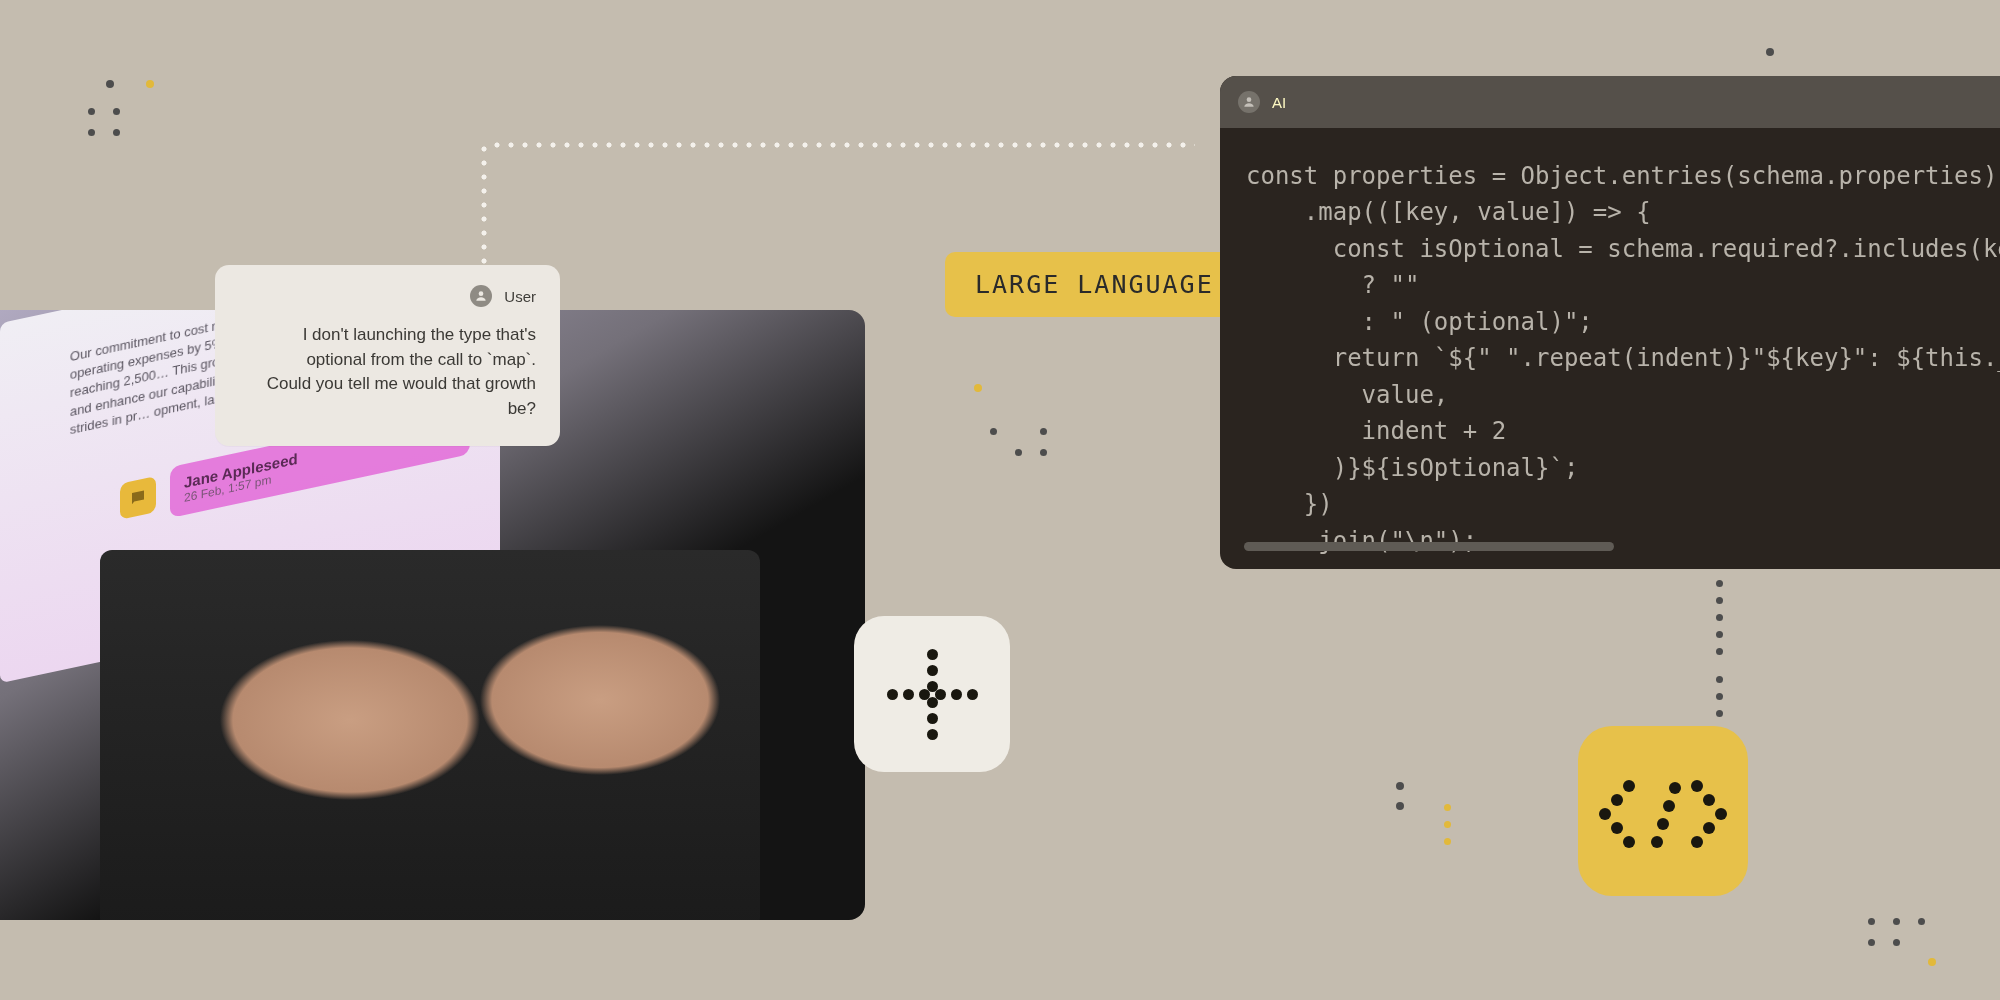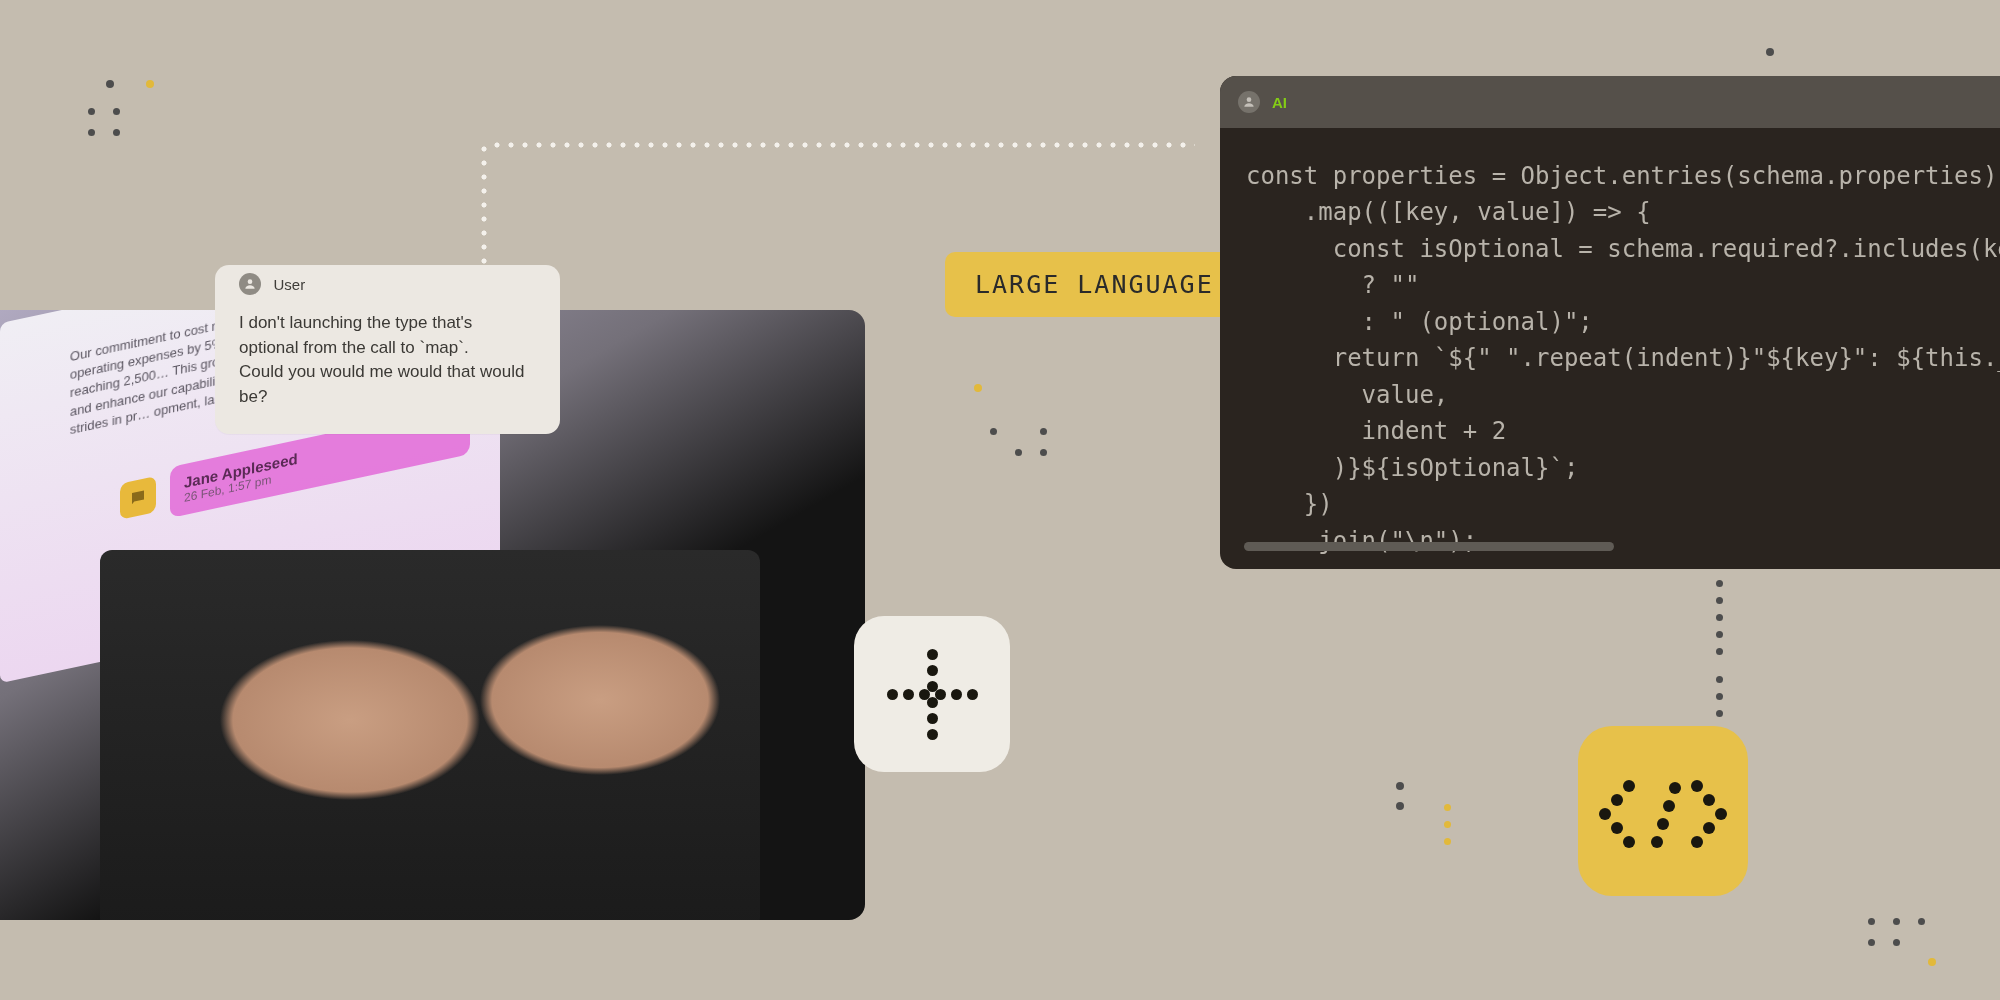--- a/index.html
+++ b/index.html
@@ -63,22 +63,23 @@
     border-radius:12px;
     filter: blur(.4px);
   }
 
   
   .user-bubble {
     position:absolute; left:215px; top:265px;
     width:345px;
     background:#ece8e2;
     border-radius:14px;
-    padding:8px 24px 24px 24px;
+    padding:20px 24px 24px 24px;
     box-shadow: 0 1px 1px rgba(0,0,0,.03);
+    text-align: right;
   }
   .avatar {
     width:22px; height:22px; border-radius:50%;
     background:#8f8b84;
     display:inline-flex; align-items:center; justify-content:center;
     vertical-align:middle;
   }
   .avatar svg { width:14px; height:14px; fill:#ece8e2; }
   .bubble-author { font-size:15px; color:#3f3d39; margin-left:8px; vertical-align:middle; font-weight:500;}
   .bubble-body { margin-top:16px; font-size:17px; line-height:1.45; color:#3b3935; }
@@ -121,21 +122,21 @@
     background:#2a241f;
     border-radius:16px 0 0 16px;
     overflow:hidden;
   }
   .code-header {
     height:52px; background:#55504a;
     display:flex; align-items:center; padding:0 18px; gap:12px;
   }
   .code-header .avatar { background:#76726b; }
   .code-header .avatar svg { fill:#c4c0b9;}
-  .code-author { color:#84cc16; font-size:15px; font-weight:700; }
+  .code-author { color:#fef9c3; font-size:15px; font-weight:400; }
   .code-body {
     padding:30px 26px 20px 26px;
     color:#b8b3aa;
     font-size:24px;
     line-height:1.52;
     white-space:pre;
     font-family: "SFMono-Regular", Consolas, Menlo, monospace;
     overflow:hidden;
   }
   .code-scrollbar {
@@ -212,21 +213,21 @@
   <span class="avatar">
     <svg viewBox="0 0 24 24">
         <circle cx="12" cy="8" r="4"></circle>
         <path d="M4 20c0-4 4-6 8-6s8 2 8 6z"></path>
       </svg>
   </span>
   <span class="bubble-author">User</span>
   <div class="bubble-body">
     <div>I don't launching the type that's</div>
     <div>optional from the call to `map`.</div>
-    <div>Could you would me would that would be?</div>
+    <div>Could you tell me would that growth be?</div>
   </div>
 </div>
 
 <span class="solo" style="left:974px; top:384px; background:#e2b93b;"></span>
 <div class="cluster g2x3" style="left:990px; top:428px;">
   <span class="dot"></span>
     <span class="dot" style="visibility:hidden"></span>
     <span class="dot"></span>
   <span class="dot" style="visibility:hidden"></span>
     <span class="dot"></span>

